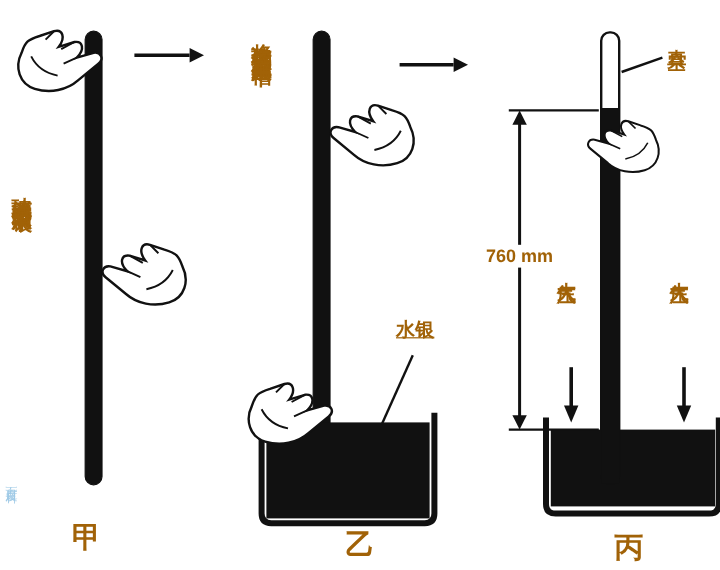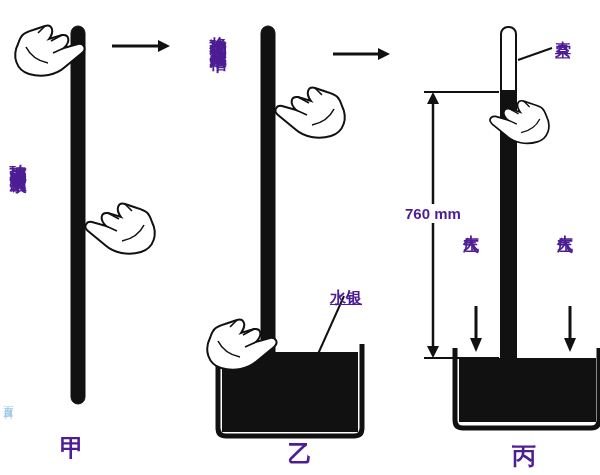--- a/index.html
+++ b/index.html
@@ -1,19 +1,19 @@
 <!DOCTYPE html>
 <html><head>
 <meta charset="utf-8">
 <style>
   html,body{margin:0;padding:0;}
   body{font-family:"Liberation Sans","DejaVu Sans",sans-serif;background:#fff;}
   .stage{position:relative;width:600px;height:475px;background:#ffffff;overflow:hidden;}
   .stage svg{position:absolute;left:0;top:0;}
-  .lbl{position:absolute;color:#4c1d95;z-index:5;}
+  .lbl{position:absolute;color:#a16207;z-index:5;}
   .v{writing-mode:vertical-rl;text-orientation:upright;letter-spacing:2px;}
   .caption{font-size:17px;font-weight:bold;line-height:1.1;}
   .panel-letter{font-size:24px;font-weight:bold;}
   .small-label{font-size:16px;font-weight:bold;}
   .measure{font-size:15px;font-weight:bold;background:#fff;padding:1px 3px;}
   .watermark{font-size:10px;color:#9ec9e6;letter-spacing:1px;}
 </style>
 </head>
 <body>
 
@@ -101,21 +101,21 @@
         <line x1="570" y1="306" x2="570" y2="340" stroke="#111" stroke-width="3"></line>
         <polygon points="564,338 570,352 576,338" fill="#111"></polygon>
       </g>
     </g>
   </svg>
 
   <div class="lbl v caption" style="left:8px;top:150px;">玻璃管中装满水银</div>
 
   <div class="lbl v caption" style="left:208px;top:22px;">将玻璃管倒立在水银槽中</div>
 
-  <div class="lbl small-label" style="left:330px;top:288px;text-decoration:underline;">水银</div>
+  <div class="lbl small-label" style="left:330px;top:265px;text-decoration:underline;">水银</div>
 
   <div class="lbl v small-label" style="left:552px;top:28px;">真空</div>
 
   <div class="lbl measure" style="left:402px;top:204px;">760 mm</div>
 
   <div class="lbl v small-label" style="left:460px;top:222px;">大气压</div>
 
   <div class="lbl v small-label" style="left:554px;top:222px;">大气压</div>
 
   <div class="lbl panel-letter" style="left:60px;top:432px;">甲</div>

